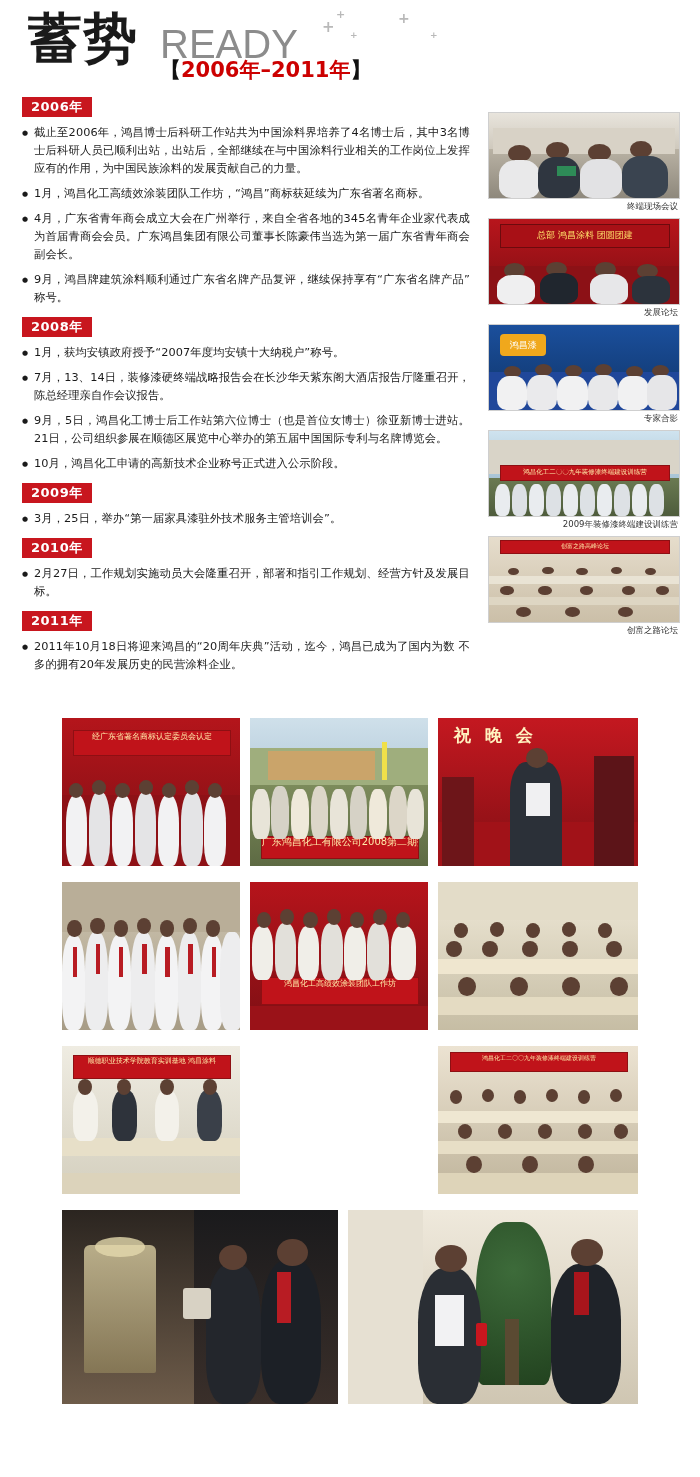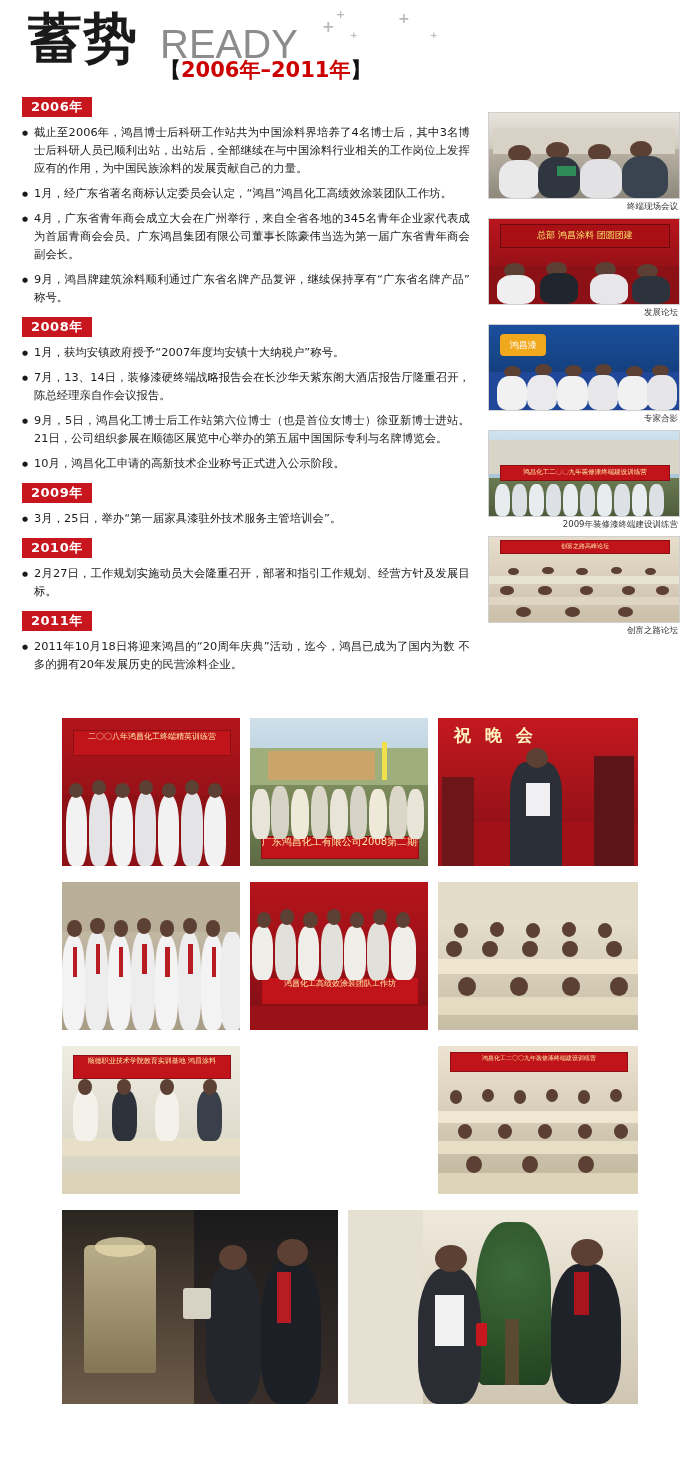--- a/index.html
+++ b/index.html
@@ -180,21 +180,21 @@
   </div>
 
   <div class="content">
 
     <div class="textcol">
 
       <div class="year-block">
         <div class="year-tag">2006年</div>
         <ul class="bullets">
           <li>截止至2006年，鸿昌博士后科研工作站共为中国涂料界培养了4名博士后，其中3名博士后科研人员已顺利出站，出站后，全部继续在与中国涂料行业相关的工作岗位上发挥应有的作用，为中国民族涂料的发展贡献自己的力量。</li>
-          <li>1月，经广东省著名商标认定委员会认定，“鸿昌”鸿昌化工高绩效涂装团队工作坊。</li>
+          <li>1月，鸿昌化工高绩效涂装团队工作坊，“鸿昌”商标获延续为广东省著名商标。</li>
           <li>4月，广东省青年商会成立大会在广州举行，来自全省各地的345名青年企业家代表成为首届青商会会员。广东鸿昌集团有限公司董事长陈豪伟当选为第一届广东省青年商会副会长。</li>
           <li>9月，鸿昌牌建筑涂料顺利通过广东省名牌产品复评，继续保持享有“广东省名牌产品”称号。</li>
         </ul>
       </div>
 
       <div class="year-block">
         <div class="year-tag">2008年</div>
         <ul class="bullets">
           <li>1月，获均安镇政府授予“2007年度均安镇十大纳税户”称号。</li>
           <li>7月，13、14日，装修漆硬终端战略报告会在长沙华天紫东阁大酒店报告厅隆重召开，陈总经理亲自作会议报告。</li>
@@ -338,21 +338,21 @@
       </div>
 
     </div>
   </div>
 
   <div class="gallery">
 
     <div class="gphoto" style="left:62px; top:6px; width:178px; height:148px;">
       <div class="ph">
         <div style="position:absolute;left:0;top:0;width:100%;height:100%;background:linear-gradient(#b4151b,#7c0f14);"></div>
-        <div class="banner" style="top:8%;height:16%;line-height:11px;font-size:8px;color:#ffe9a8;">二〇〇八年鸿昌化工终端精英训练营</div>
+        <div class="banner" style="top:8%;height:16%;line-height:11px;font-size:8px;color:#ffe9a8;">经广东省著名商标认定委员会认定</div>
         <div style="position:absolute;left:0;bottom:0;width:100%;height:48%;background:#8e1116;"></div>
         <div class="pz" style="left:2%;top:52%;width:12%;height:48%;background:#f2f2f3;"></div>
         <div class="pz" style="left:15%;top:50%;width:12%;height:50%;background:#e4e4e6;"></div>
         <div class="pz" style="left:28%;top:52%;width:12%;height:48%;background:#f2f2f3;"></div>
         <div class="pz" style="left:41%;top:50%;width:12%;height:50%;background:#e4e4e6;"></div>
         <div class="pz" style="left:54%;top:52%;width:12%;height:48%;background:#f2f2f3;"></div>
         <div class="pz" style="left:67%;top:50%;width:12%;height:50%;background:#e4e4e6;"></div>
         <div class="pz" style="left:80%;top:52%;width:12%;height:48%;background:#f2f2f3;"></div>
         <div class="hd" style="left:4%;top:44%;width:8%;height:10%;"></div>
         <div class="hd" style="left:17%;top:42%;width:8%;height:10%;"></div>

